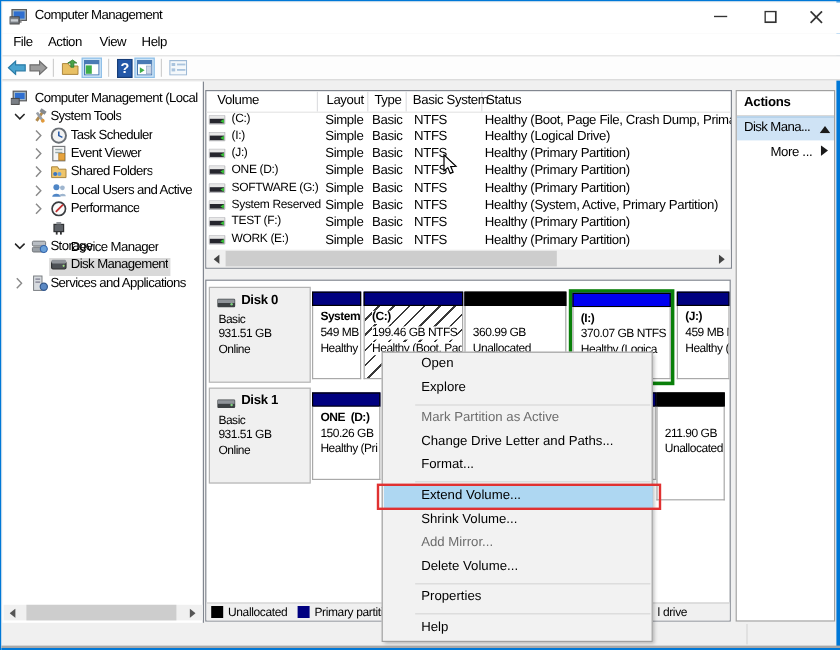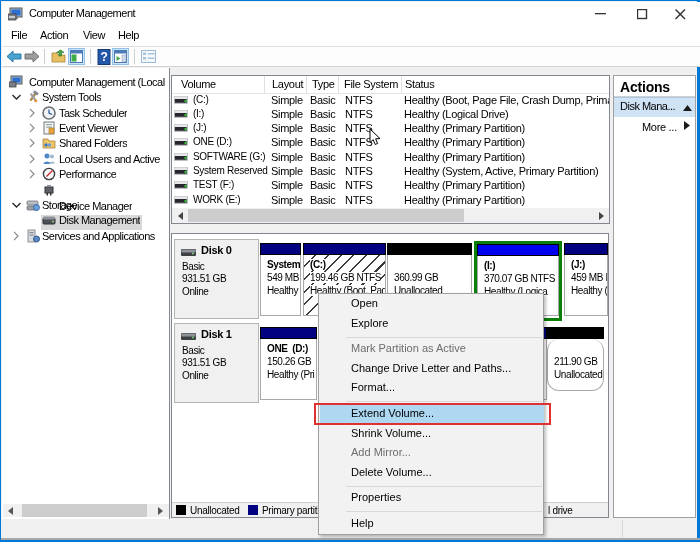--- a/index.html
+++ b/index.html
@@ -228,21 +228,21 @@
 
   <div class="abs" id="upper">
     <div class="hdrline" style="left:92px"></div>
     <div class="hdrline" style="left:134px"></div>
     <div class="hdrline" style="left:166px"></div>
     <div class="hdrline" style="left:229px"></div>
     <div class="abs" style="left:0;top:17px;width:437px;height:1px;background:#e5e5e5"></div>
     <div class="hdrtxt" style="left:9px">Volume</div>
     <div class="hdrtxt" style="left:100px">Layout</div>
     <div class="hdrtxt" style="left:140px">Type</div>
-    <div class="hdrtxt" style="left:172px">File System</div>
+    <div class="hdrtxt" style="left:172px">Basic System</div>
     <div class="hdrtxt" style="left:233px">Status</div>
     <div id="vrows">
         <div class="vrow" style="top:17.5px">
           <svg class="abs" style="left:2px;top:2px" width="14" height="8">
             <rect x="0" y="0" width="13.5" height="7.5" rx="0.5" fill="#e8e8e8" stroke="#9a9aa2" stroke-width="0.6"></rect>
             <rect x="0.8" y="3" width="12" height="3.8" fill="#26262e"></rect>
             <path d="M12.6 3.2 L9.6 5 L12.6 6.8 Z" fill="#39c439"></path>
           </svg>
           <span class="vcell" style="left:21px;font-size:10px;letter-spacing:-0.3px">(C:)</span>
           <span class="vcell" style="left:99px;letter-spacing:-0.3px">Simple</span>
@@ -415,35 +415,35 @@
           <div class="ptxt" style="top:17px;">150.26 GB</div>
           <div class="ptxt" style="top:30px;">Healthy (Pri</div>
         </div>
       </div>
       <div class="part" style="left:147px;top:93px;width:228px;height:73px">
         <div class="band" style="background:#000080"></div>
         <div class="pbody" style="height:61px;"></div>
       </div>
       <div class="part" style="left:375px;top:93px;width:57px;height:73px">
         <div class="band" style="background:#000000"></div>
-        <div class="pbody" style="height:52px;border-radius:12px;">
+        <div class="pbody" style="height:78px;">
           <div class="ptxt" style="top:17px;">211.90 GB</div>
           <div class="ptxt" style="top:30px;">Unallocated</div>
         </div>
       </div>
       <div class="abs" style="left:0px;top:268px;width:437px;height:17px;background:#f0f0f0;border-top:1px solid #d0d0d0"></div>
       <div class="abs" style="left:4px;top:271px;width:10px;height:10px;background:#000"></div>
       <div class="abs" style="left:18px;top:271px;font-size:10px;letter-spacing:-0.3px">Unallocated</div>
       <div class="abs" style="left:76px;top:271px;width:10px;height:10px;background:#000080"></div>
       <div class="abs" style="left:90px;top:271px;font-size:10px;letter-spacing:-0.3px">Primary partition</div>
       <div class="abs" style="left:376px;top:271px;font-size:10px;letter-spacing:-0.3px">l drive</div>
     </div>
 
   <div class="abs" id="actions">
-    <div class="abs" style="left:6px;top:3px;font-weight:bold;font-size:14px">Actions</div>
+    <div class="abs" style="left:6px;top:3px;font-weight:bold;font-size:11px">Actions</div>
     <div class="abs" style="left:0;top:20px;width:83px;height:1px;background:#d0d0d0"></div>
     <div class="abs" style="left:0;top:21px;width:83px;height:20px;background:#cfe3f5;border-top:1px solid #a8c8e4"></div>
     <div class="abs" style="left:6px;top:24px;letter-spacing:-0.5px">Disk Mana...</div>
     <svg class="abs" style="left:69px;top:29px" width="9" height="6">
         <path d="M0 6 L4.5 0 L9 6 Z" fill="#1a1a1a"></path>
       </svg>
     <div class="abs" style="left:28px;top:44.5px;letter-spacing:-0.3px">More ...</div>
     <svg class="abs" style="left:70px;top:45px" width="6" height="9">
         <path d="M0 0 L6 4.5 L0 9 Z" fill="#1a1a1a"></path>
       </svg>

